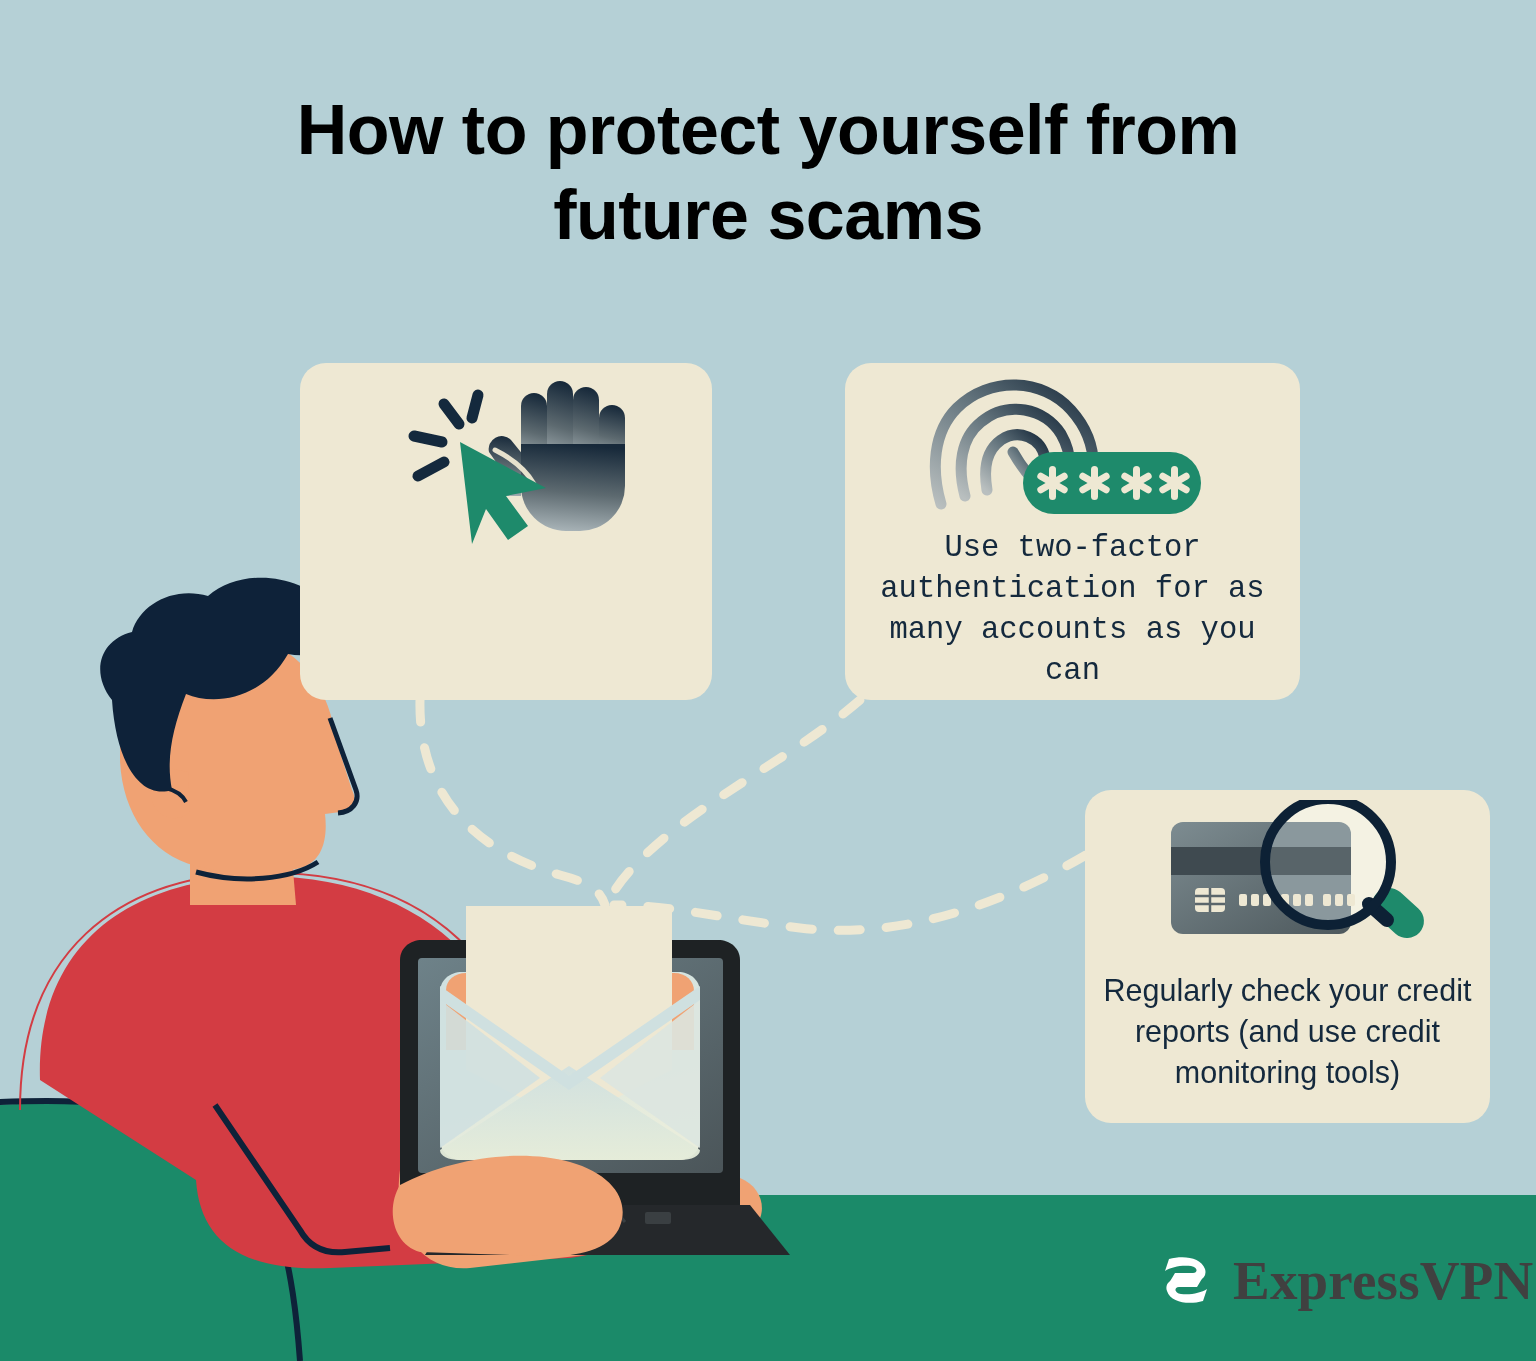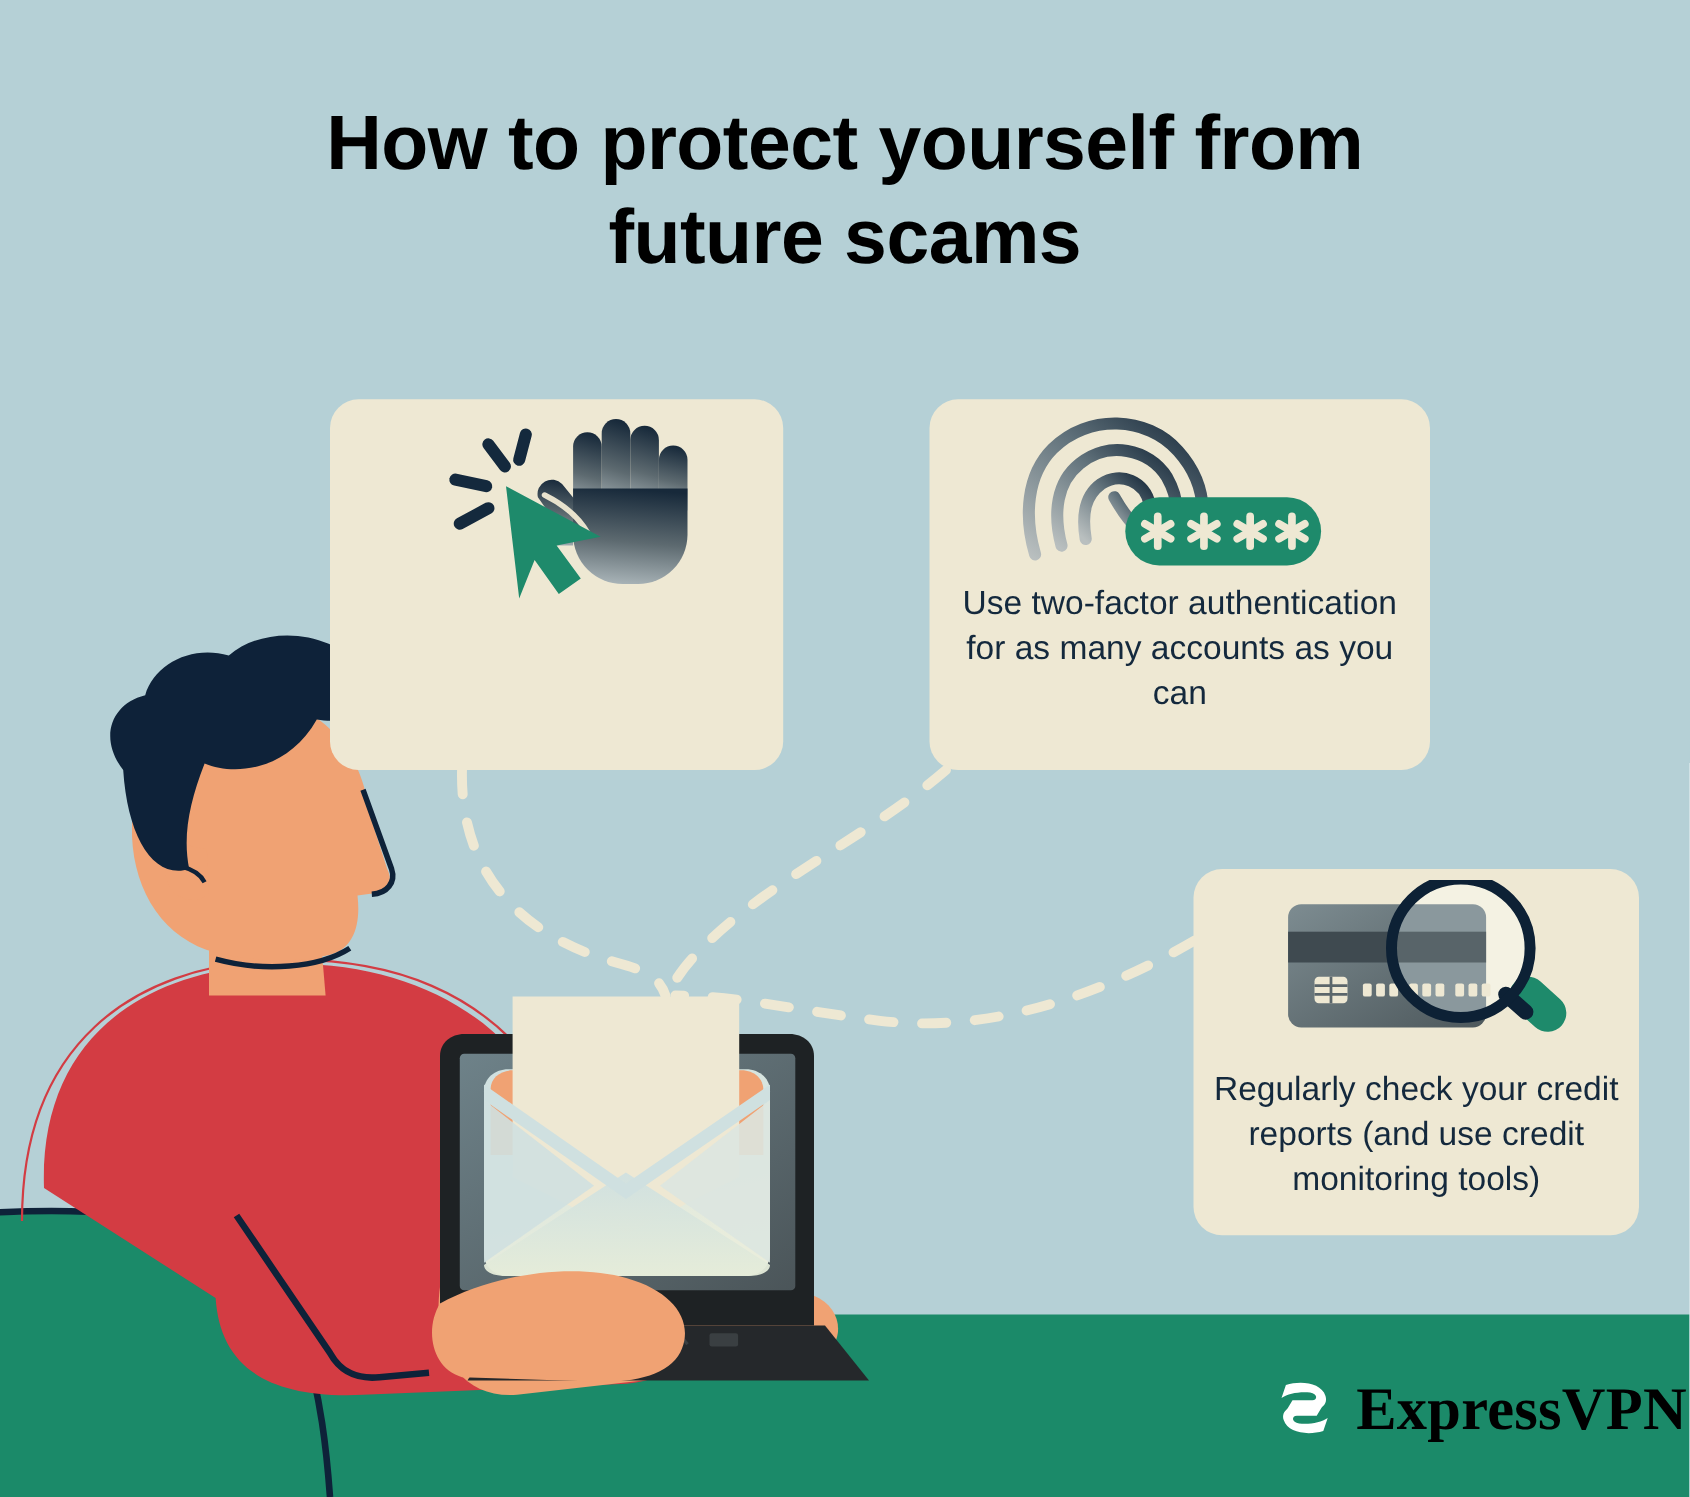--- a/index.html
+++ b/index.html
@@ -48,21 +48,21 @@
   .card {
     position: absolute;
     background: #eee8d3;
     border-radius: 26px;
     box-sizing: border-box;
     display: flex;
     flex-direction: column;
     align-items: center;
   }
   .card-1 { left: 300px; top: 363px; width: 412px; height: 337px; }
-  .card-2 { left: 845px; top: 363px; width: 455px; height: 337px; }
+  .card-2 { left: 845px; top: 363px; width: 455px; height: 337px; font-family: Liberation Mono, monospace; }
   .card-3 { left: 1085px; top: 790px; width: 405px; height: 333px; }
 
   .card-icon {
     height: 175px;
     display: flex;
     align-items: center;
     justify-content: center;
     width: 100%;
   }
   .card-1 .card-icon { height: 195px; }
@@ -94,21 +94,21 @@
   
   .logo {
     position: absolute;
     left: 1155px;
     top: 1249px;
     display: flex;
     align-items: center;
     gap: 16px;
   }
   .logo-word {
-    color: #000000;
+    color: #404040;
     font-family: "Liberation Serif", "DejaVu Serif", serif;
     font-size: 55px;
     font-weight: bold;
     letter-spacing: 0.2px;
     line-height: 1;
   }
 </style>
 </head>
 <body>
 

